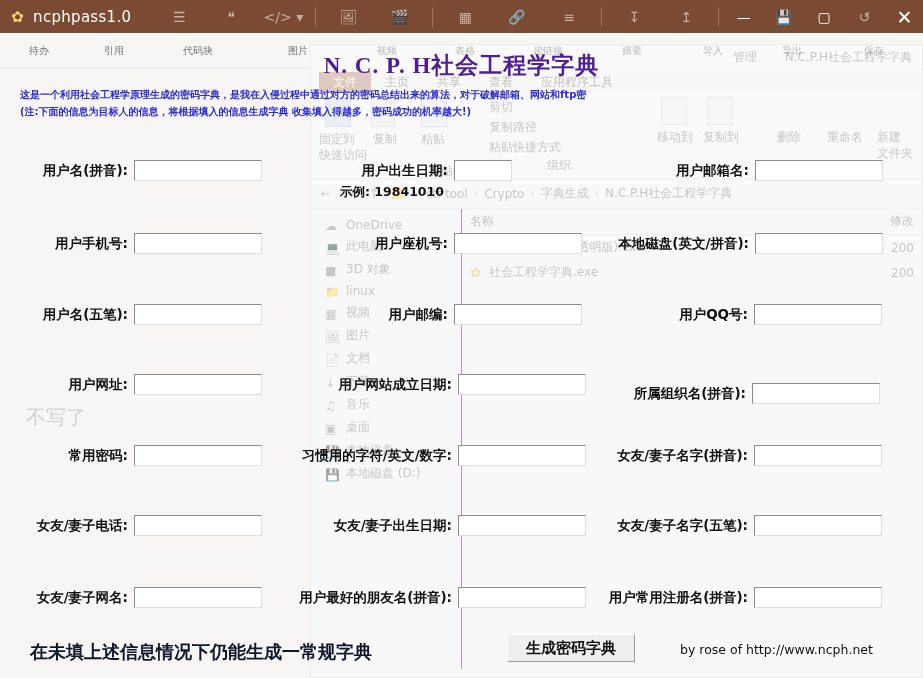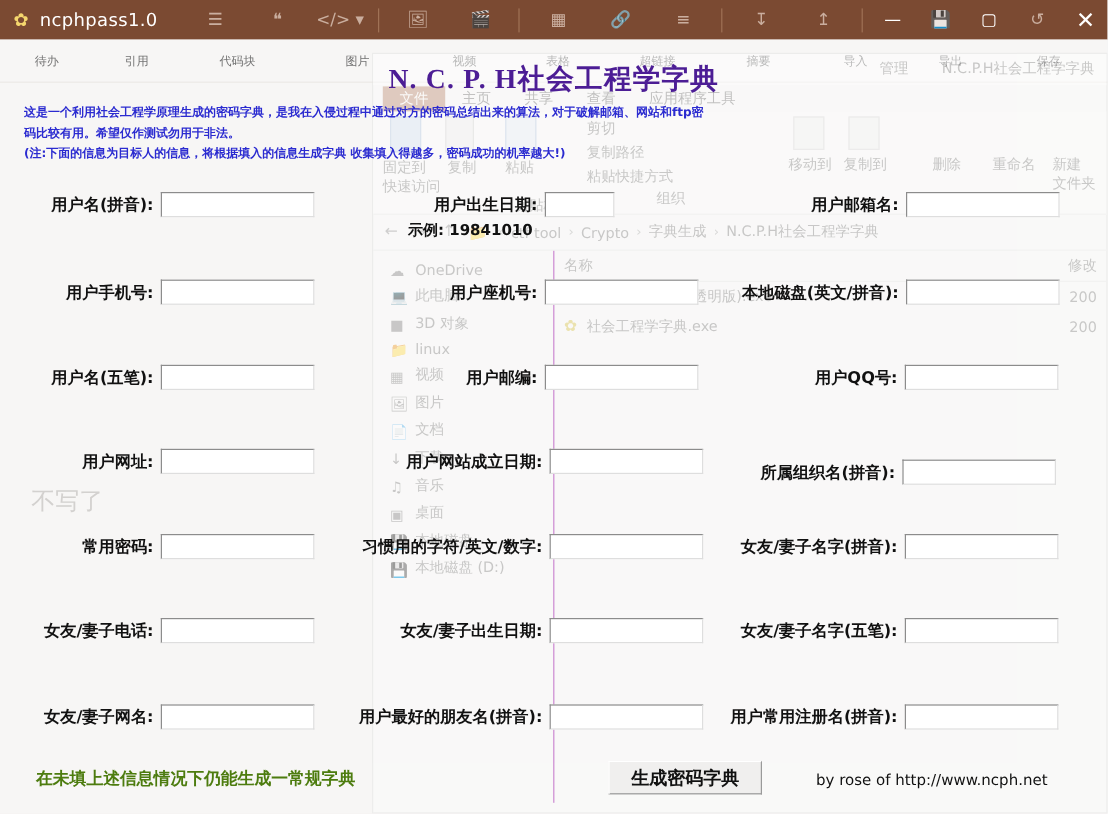--- a/index.html
+++ b/index.html
@@ -95,21 +95,21 @@
   }
   .field input {
     height:21px; background:#fff;
     border:1px solid #8c8c8c; border-right-color:#dedede; border-bottom-color:#dedede;
     outline:none; font-size:12px; padding:0 3px;
     font-family:"Liberation Sans", sans-serif;
   }
   #hint-example {
     position:absolute; font-size:12.5px; font-weight:bold; color:#111; white-space:nowrap;
   }
-  #note-text { position:absolute; font-size:14px; font-weight:bold; color:#4d7c0f; white-space:nowrap; }
+  #note-text { position:absolute; font-size:18px; font-weight:bold; color:#0f172a; white-space:nowrap; }
   #gen-btn {
     position:absolute; height:28px; background:#f0efee;
     border:1px solid #9a9a9a; border-top-color:#fff; border-left-color:#fff;
     font-size:15px; font-weight:bold; color:#111; cursor:pointer;
     font-family:"DejaVu Sans","Liberation Sans",sans-serif;
   }
   #credit { position:absolute; font-size:12.5px; color:#111; white-space:nowrap; }
   #ghost-text {
     position:absolute; left:18px; top:348px; font-size:20px; color:#d3d1cf; white-space:nowrap;
   }
@@ -287,21 +287,20 @@
     </div>
   </div>
 </div>
 
 <div class="layer" id="dict-dialog" style="background:transparent;border:none;">
 
   <div id="dict-title">N. C. P. H社会工程学字典</div>
 
   <div id="dict-desc">
     <span class="ln">这是一个利用社会工程学原理生成的密码字典，是我在入侵过程中通过对方的密码总结出来的算法，对于破解邮箱、网站和ftp密</span>
-    <span class="ln">码比较有用。希望仅作测试勿用于非法。</span>
     <span class="ln">(注:下面的信息为目标人的信息，将根据填入的信息生成字典 收集填入得越多，密码成功的机率越大!)</span>
   </div>
 
   <div id="ghost-text">不写了</div>
 
   <div class="field" style="left:10px; top:104px;">
     <span class="flabel" style="width:110px">用户名(拼音):</span>
     <input type="text" style="width: 128px;">
   </div>
   <div class="field" style="left:322px; top:104px;">

